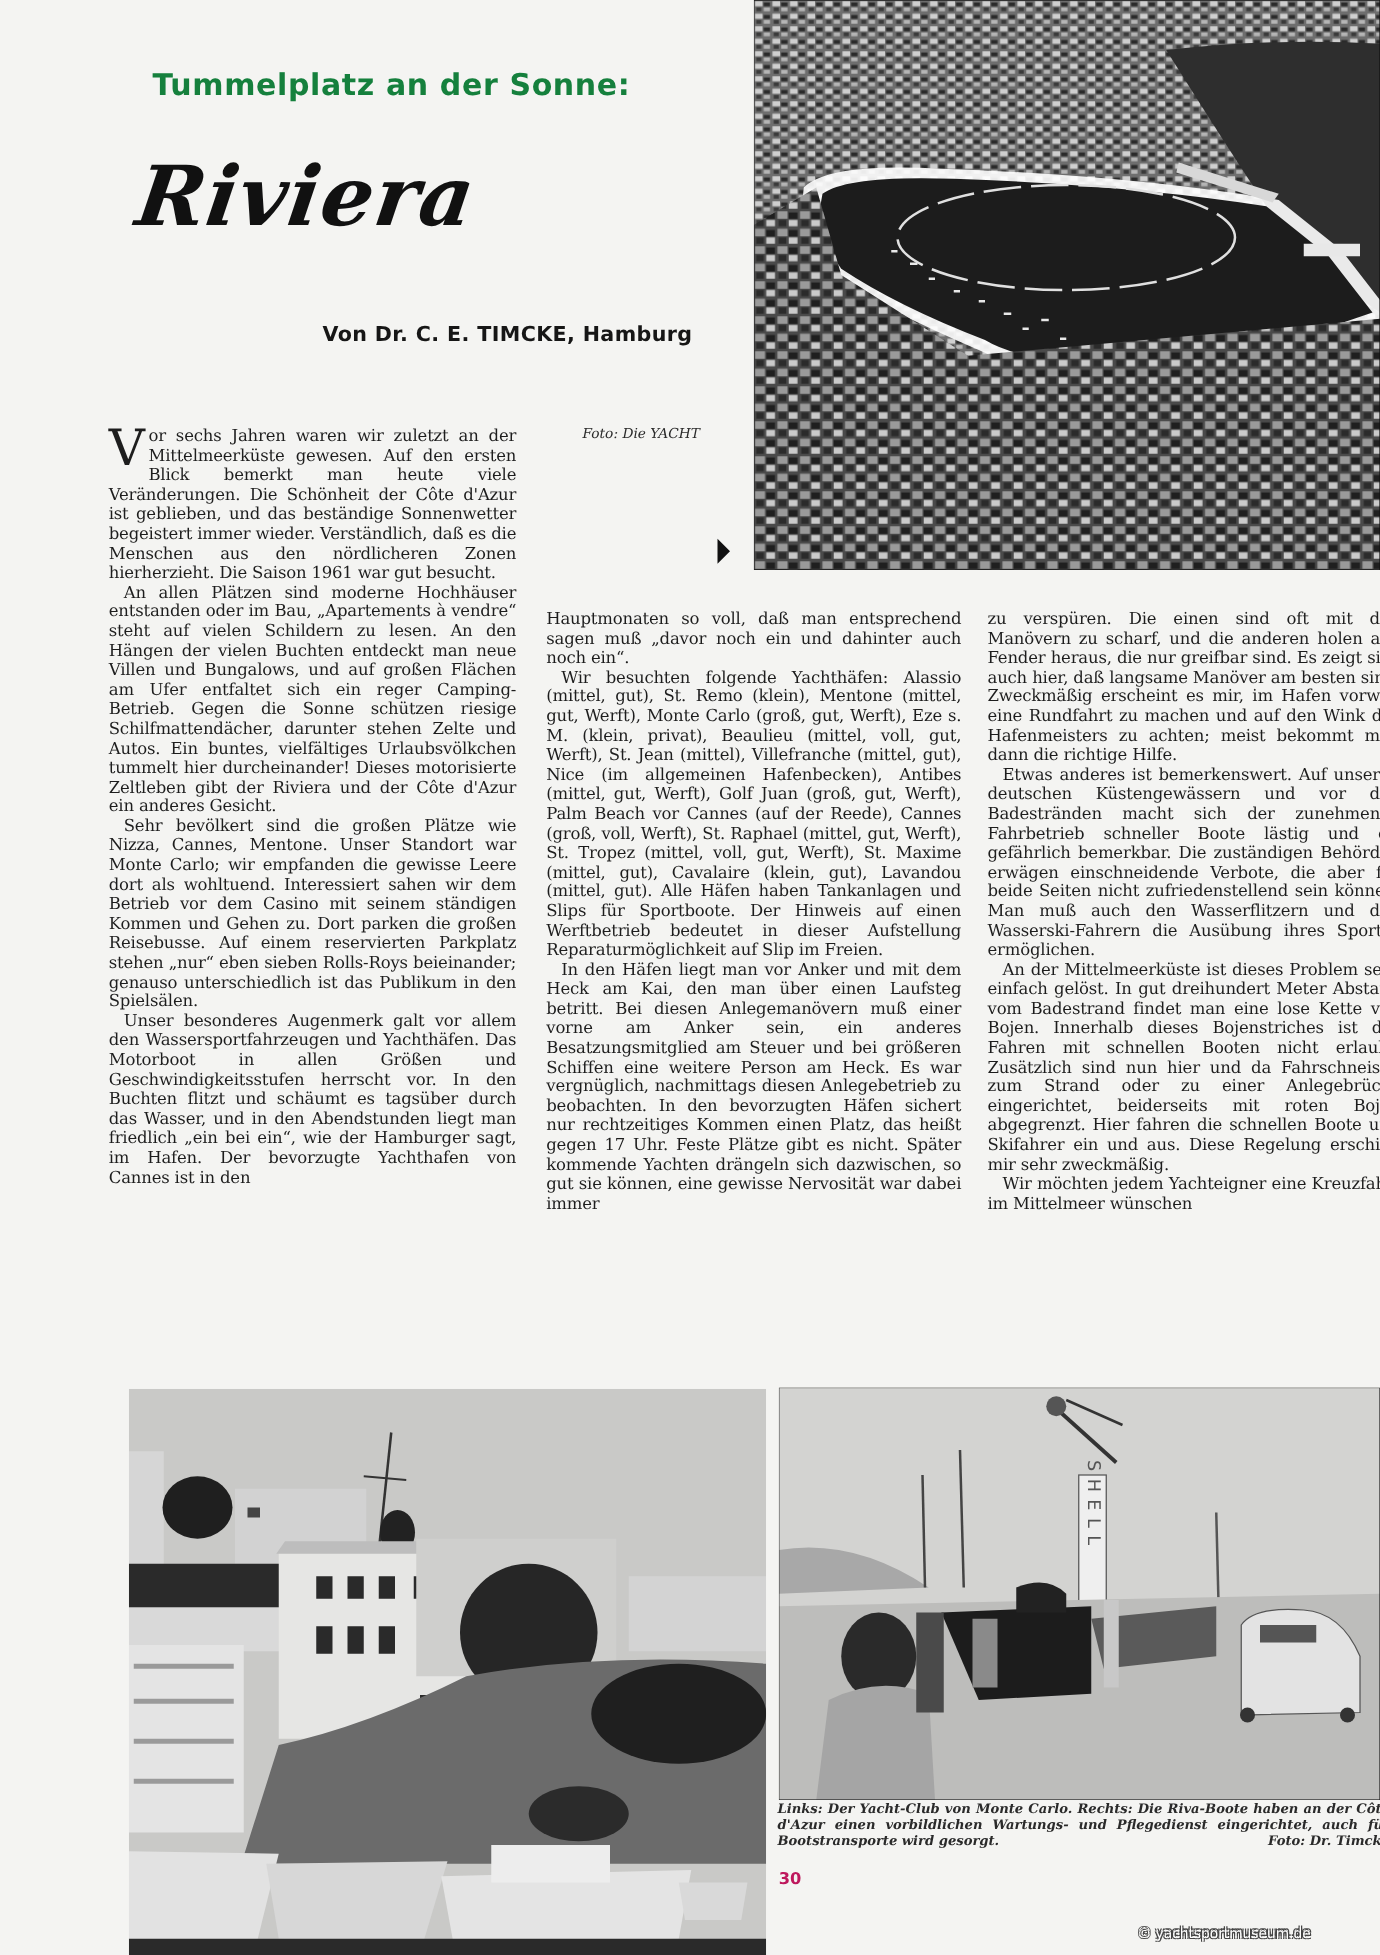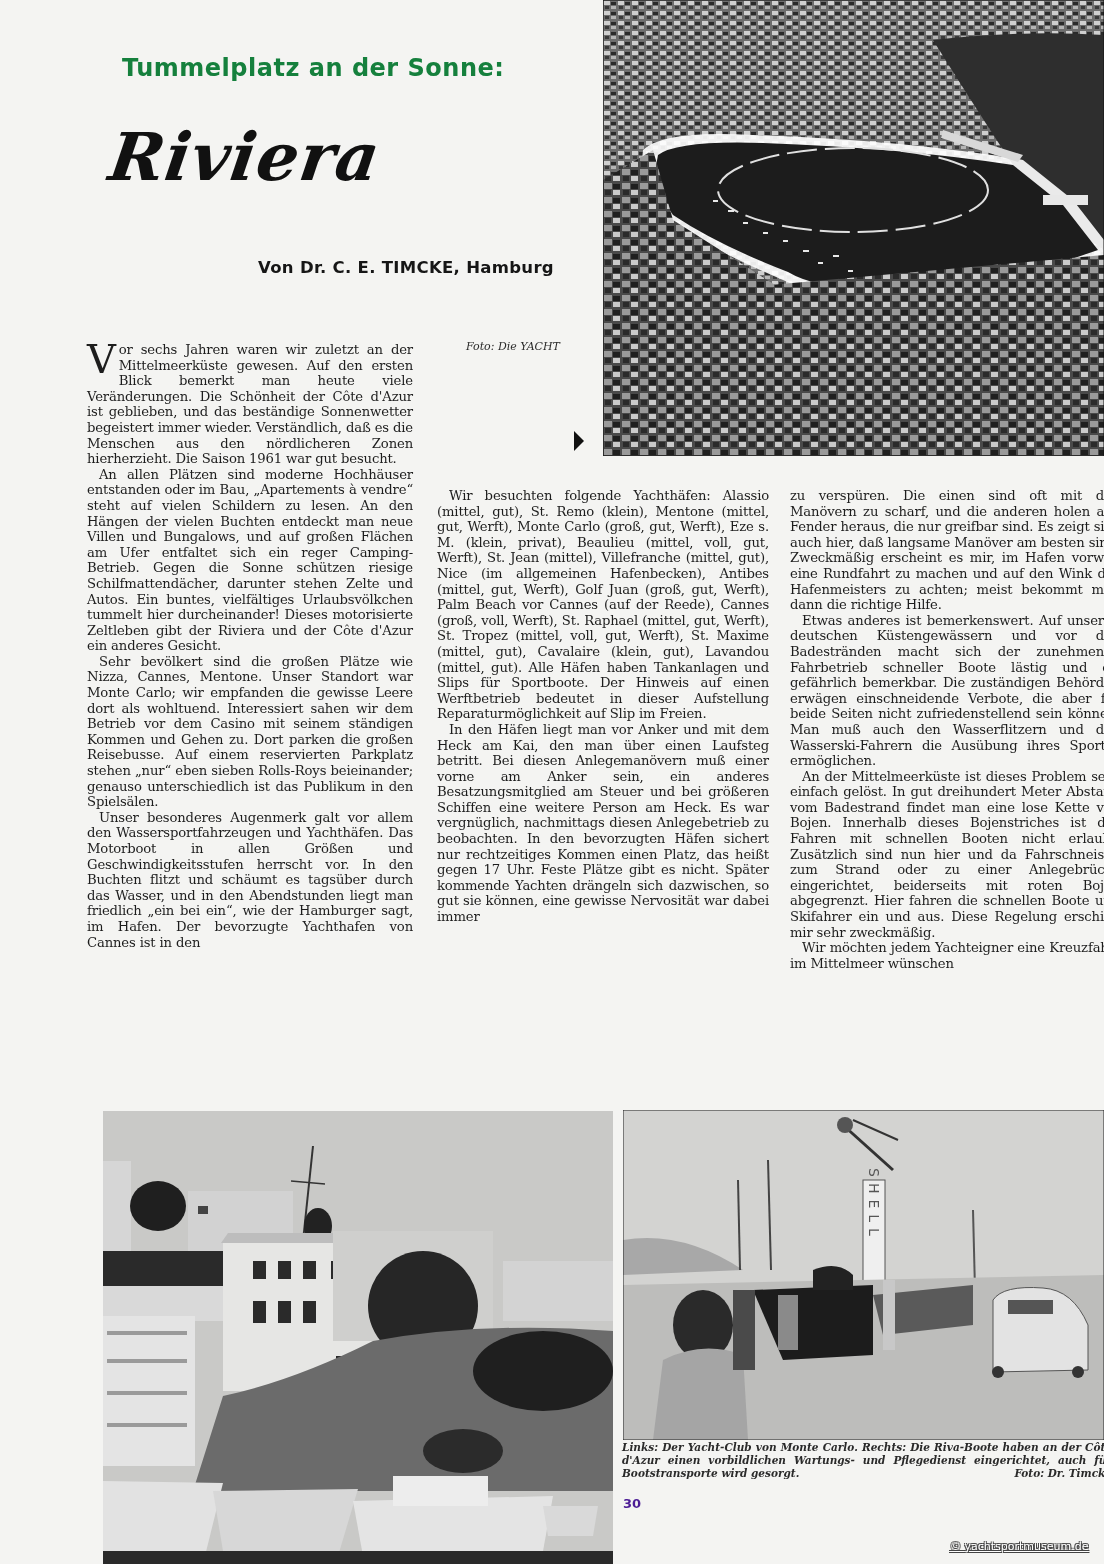--- a/index.html
+++ b/index.html
@@ -50,27 +50,26 @@
     #photo-caption-aerial .credit { text-align: center; display: block; }
     #more-arrow {
       left: 574px; top: 431px; width: 0; height: 0;
       border-top: 10px solid transparent; border-bottom: 10px solid transparent;
       border-left: 10px solid #111;
     }
     #caption-bottom { left: 622px; top: 1441px; width: 490px; font-weight: bold; font-size: 10.5px; line-height: 13px; }
     #caption-bottom .credit { float: right; margin-right: 0; }
     #page-number {
       left: 623px; top: 1496px; font-family: "DejaVu Sans", sans-serif;
-      font-weight: bold; font-size: 13px; color: #4c1d95;
+      font-weight: bold; font-size: 13px; color: #be185d;
     }
     #watermark {
-      left: 950px; top: 1540px; font-family: "DejaVu Sans", sans-serif;
+      left: 910px; top: 1540px; font-family: "DejaVu Sans", sans-serif;
       font-size: 11px; color: #fff;
       text-shadow: -1px -1px 0 #444, 1px -1px 0 #444, -1px 1px 0 #444, 1px 1px 0 #444;
-      text-decoration: underline;
     }
   </style>
 </head>
 <body>
 
 <div class="abs kicker">Tummelplatz an der Sonne:</div>
 <div class="abs headline">Riviera</div>
 <div class="abs byline">Von Dr. C. E. TIMCKE, Hamburg</div>
 
 <div class="abs photo" id="photo-aerial" title="Aerial view of the harbour of Monte Carlo">
@@ -121,20 +120,21 @@
 <div class="abs" id="more-arrow"></div>
 
 <div class="abs col" id="col-1">
   <p class="first"><span class="dropcap">V</span><span>or sechs Jahren waren wir zuletzt an der Mittelmeerküste gewesen. Auf den ersten Blick bemerkt man heute viele Veränderungen. Die Schönheit der Côte d'Azur ist geblieben, und das beständige Sonnenwetter begeistert immer wieder. Verständlich, daß es die Menschen aus den nördlicheren Zonen hierherzieht. Die Saison 1961 war gut besucht.</span></p>
   <p>An allen Plätzen sind moderne Hochhäuser entstanden oder im Bau, „Apartements à vendre“ steht auf vielen Schildern zu lesen. An den Hängen der vielen Buchten entdeckt man neue Villen und Bungalows, und auf großen Flächen am Ufer entfaltet sich ein reger Camping-Betrieb. Gegen die Sonne schützen riesige Schilfmattendächer, darunter stehen Zelte und Autos. Ein buntes, vielfältiges Urlaubsvölkchen tummelt hier durcheinander! Dieses motorisierte Zeltleben gibt der Riviera und der Côte d'Azur ein anderes Gesicht.</p>
   <p>Sehr bevölkert sind die großen Plätze wie Nizza, Cannes, Mentone. Unser Standort war Monte Carlo; wir empfanden die gewisse Leere dort als wohltuend. Interessiert sahen wir dem Betrieb vor dem Casino mit seinem ständigen Kommen und Gehen zu. Dort parken die großen Reisebusse. Auf einem reservierten Parkplatz stehen „nur“ eben sieben Rolls-Roys beieinander; genauso unterschiedlich ist das Publikum in den Spielsälen.</p>
   <p>Unser besonderes Augenmerk galt vor allem den Wassersportfahrzeugen und Yachthäfen. Das Motorboot in allen Größen und Geschwindigkeitsstufen herrscht vor. In den Buchten flitzt und schäumt es tagsüber durch das Wasser, und in den Abendstunden liegt man friedlich „ein bei ein“, wie der Hamburger sagt, im Hafen. Der bevorzugte Yachthafen von Cannes ist in den</p>
 </div>
 
 <div class="abs col" id="col-2">
+  <p class="cont">Hauptmonaten so voll, daß man entsprechend sagen muß „davor noch ein und dahinter auch noch ein“.</p>
   <p>Wir besuchten folgende Yachthäfen: Alassio (mittel, gut), St. Remo (klein), Mentone (mittel, gut, Werft), Monte Carlo (groß, gut, Werft), Eze s. M. (klein, privat), Beaulieu (mittel, voll, gut, Werft), St. Jean (mittel), Villefranche (mittel, gut), Nice (im allgemeinen Hafenbecken), Antibes (mittel, gut, Werft), Golf Juan (groß, gut, Werft), Palm Beach vor Cannes (auf der Reede), Cannes (groß, voll, Werft), St. Raphael (mittel, gut, Werft), St. Tropez (mittel, voll, gut, Werft), St. Maxime (mittel, gut), Cavalaire (klein, gut), Lavandou (mittel, gut). Alle Häfen haben Tankanlagen und Slips für Sportboote. Der Hinweis auf einen Werftbetrieb bedeutet in dieser Aufstellung Reparaturmöglichkeit auf Slip im Freien.</p>
   <p>In den Häfen liegt man vor Anker und mit dem Heck am Kai, den man über einen Laufsteg betritt. Bei diesen Anlegemanövern muß einer vorne am Anker sein, ein anderes Besatzungsmitglied am Steuer und bei größeren Schiffen eine weitere Person am Heck. Es war vergnüglich, nachmittags diesen Anlegebetrieb zu beobachten. In den bevorzugten Häfen sichert nur rechtzeitiges Kommen einen Platz, das heißt gegen 17 Uhr. Feste Plätze gibt es nicht. Später kommende Yachten drängeln sich dazwischen, so gut sie können, eine gewisse Nervosität war dabei immer</p>
 </div>
 
 <div class="abs col" id="col-3">
   <p class="cont">zu verspüren. Die einen sind oft mit den Manövern zu scharf, und die anderen holen alle Fender heraus, die nur greifbar sind. Es zeigt sich auch hier, daß langsame Manöver am besten sind. Zweckmäßig erscheint es mir, im Hafen vorweg eine Rundfahrt zu machen und auf den Wink des Hafenmeisters zu achten; meist bekommt man dann die richtige Hilfe.</p>
   <p>Etwas anderes ist bemerkenswert. Auf unseren deutschen Küstengewässern und vor den Badestränden macht sich der zunehmende Fahrbetrieb schneller Boote lästig und oft gefährlich bemerkbar. Die zuständigen Behörden erwägen einschneidende Verbote, die aber für beide Seiten nicht zufriedenstellend sein können. Man muß auch den Wasserflitzern und den Wasserski-Fahrern die Ausübung ihres Sportes ermöglichen.</p>
   <p>An der Mittelmeerküste ist dieses Problem sehr einfach gelöst. In gut dreihundert Meter Abstand vom Badestrand findet man eine lose Kette von Bojen. Innerhalb dieses Bojenstriches ist das Fahren mit schnellen Booten nicht erlaubt. Zusätzlich sind nun hier und da Fahrschneisen zum Strand oder zu einer Anlegebrücke eingerichtet, beiderseits mit roten Bojen abgegrenzt. Hier fahren die schnellen Boote und Skifahrer ein und aus. Diese Regelung erschien mir sehr zweckmäßig.</p>
   <p>Wir möchten jedem Yachteigner eine Kreuzfahrt im Mittelmeer wünschen</p>
 </div>

